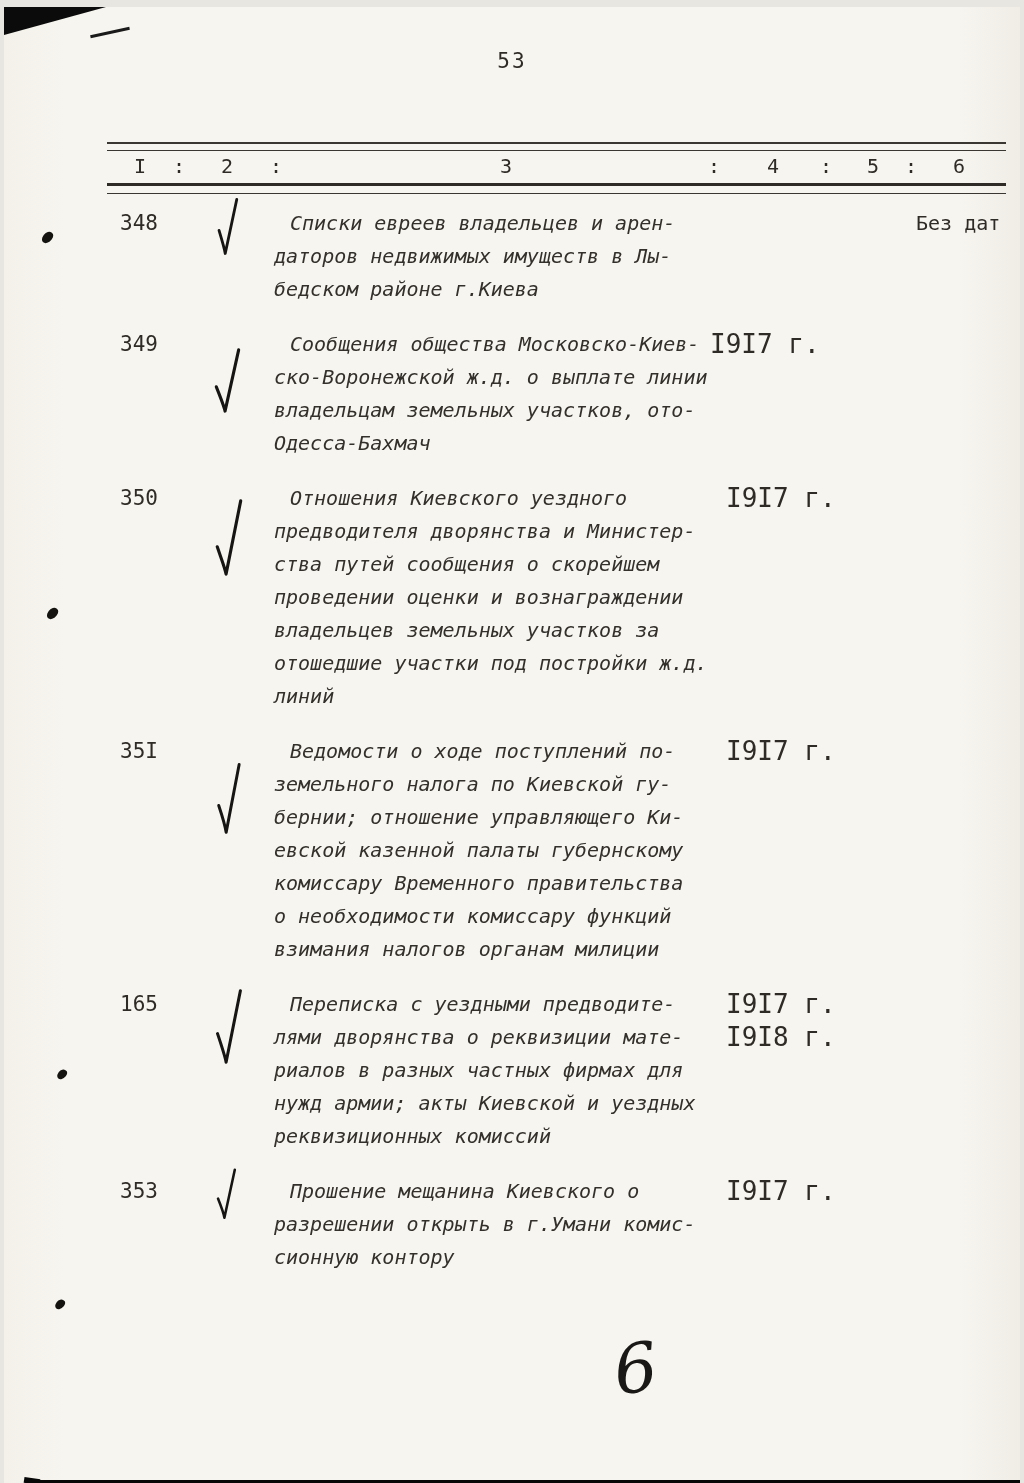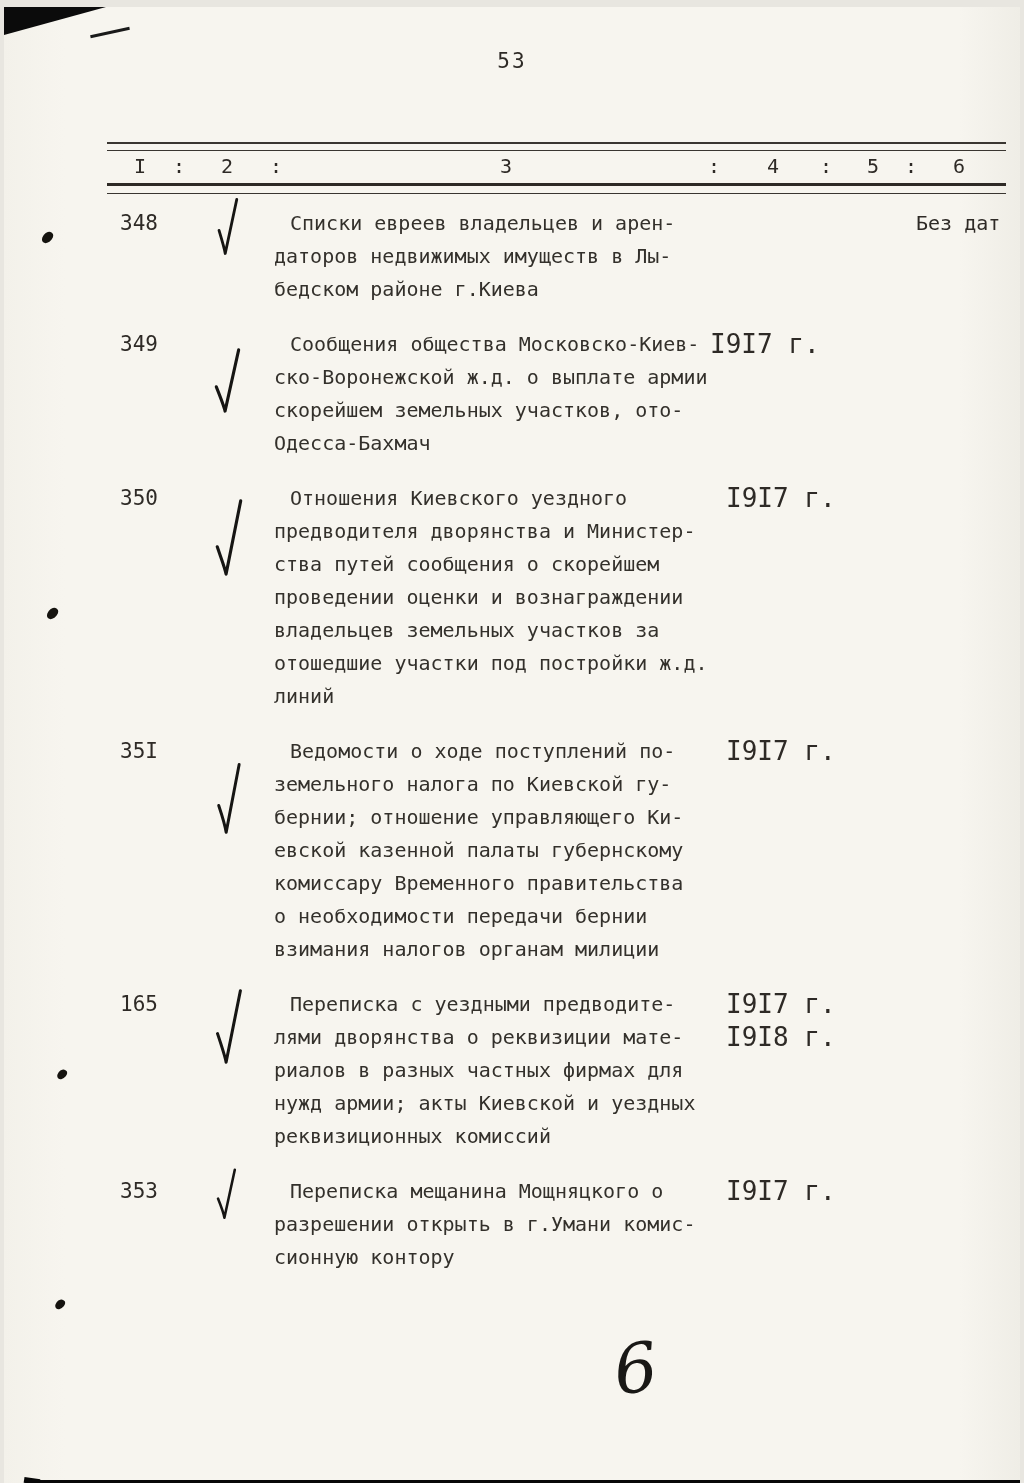--- a/index.html
+++ b/index.html
@@ -66,21 +66,21 @@
   .col-num{font-size:21px;line-height:33px;color:#2e2a26;}
   .col-check{position:relative;}
   .check{display:block;}
   .check path{fill:none;stroke:#161513;stroke-width:3.2;stroke-linecap:round;stroke-linejoin:round;}
   .ck-348{margin-top:-12px;}
   .ck-349{margin-top:18px;}
   .ck-350{margin-top:14px;}
   .ck-351{margin-top:24px;}
   .ck-352{margin-top:-2px;}
   .ck-353{margin-top:-10px;}
-  .col-text{font-size:20px;}
+  .col-text{font-size:20px;font-style:italic;}
   .col-text .line{line-height:33px;white-space:nowrap;color:#33302b;}
   .col-text .line:first-child{text-indent:16px;}
   .col-date{font-size:26px;}
   .col-date div{line-height:33px;white-space:nowrap;color:#2e2a26;}
   .col-date.shift{transform:translateX(-16px);}
   .col-note{font-size:20px;line-height:33px;white-space:nowrap;color:#2e2a26;}
   
   .handwritten{
     position:absolute;left:610px;top:1322px;
     font-family:"DejaVu Serif","Liberation Serif",serif;
@@ -142,22 +142,22 @@
 
     <section class="entry">
       <div class="col-num">349</div>
       <div class="col-check">
         <svg class="check ck-349" width="30" height="68" viewBox="0 0 30 70">
             <path d="M4 42 C8 52, 12 62, 13 67 L27 4"></path>
           </svg>
       </div>
       <div class="col-text">
         <div class="line">Сообщения общества Московско-Киев-</div>
-        <div class="line">ско-Воронежской ж.д. о выплате армии</div>
-        <div class="line">скорейшем земельных участков, ото-</div>
+        <div class="line">ско-Воронежской ж.д. о выплате линии</div>
+        <div class="line">владельцам земельных участков, ото-</div>
         <div class="line">Одесса-Бахмач</div>
       </div>
       <div class="col-date shift">
         <div>I9I7 г.</div>
       </div>
       <div class="col-note"></div>
     </section>
 
     <section class="entry">
       <div class="col-num">350</div>
@@ -187,21 +187,21 @@
         <svg class="check ck-351" width="32" height="78" viewBox="0 0 32 84">
             <path d="M6 50 C10 62, 13 72, 14 79 L28 6"></path>
           </svg>
       </div>
       <div class="col-text">
         <div class="line">Ведомости о ходе поступлений по-</div>
         <div class="line">земельного налога по Киевской гу-</div>
         <div class="line">бернии; отношение управляющего Ки-</div>
         <div class="line">евской казенной палаты губернскому</div>
         <div class="line">комиссару Временного правительства</div>
-        <div class="line">о необходимости  передачи бернии</div>
+        <div class="line">о необходимости  комиссару функций</div>
         <div class="line">взимания налогов органам милиции</div>
       </div>
       <div class="col-date">
         <div>I9I7 г.</div>
       </div>
       <div class="col-note"></div>
     </section>
 
     <section class="entry">
       <div class="col-num">165</div>
@@ -225,21 +225,21 @@
     </section>
 
     <section class="entry">
       <div class="col-num">353</div>
       <div class="col-check">
         <svg class="check ck-353" width="28" height="56" viewBox="0 0 30 70">
             <path d="M5 42 C9 52, 12 60, 13 66 L26 6"></path>
           </svg>
       </div>
       <div class="col-text">
-        <div class="line">Переписка мещанина Мощняцкого о</div>
+        <div class="line">Прошение мещанина Киевского о</div>
         <div class="line">разрешении открыть в г.Умани комис-</div>
         <div class="line">сионную контору</div>
       </div>
       <div class="col-date">
         <div>I9I7 г.</div>
       </div>
       <div class="col-note"></div>
     </section>
 
   </div>

